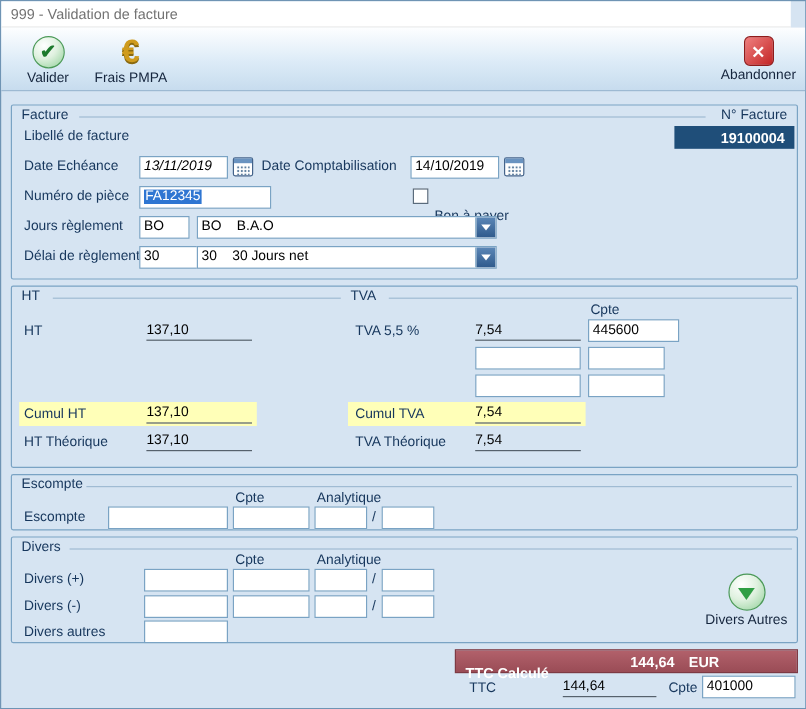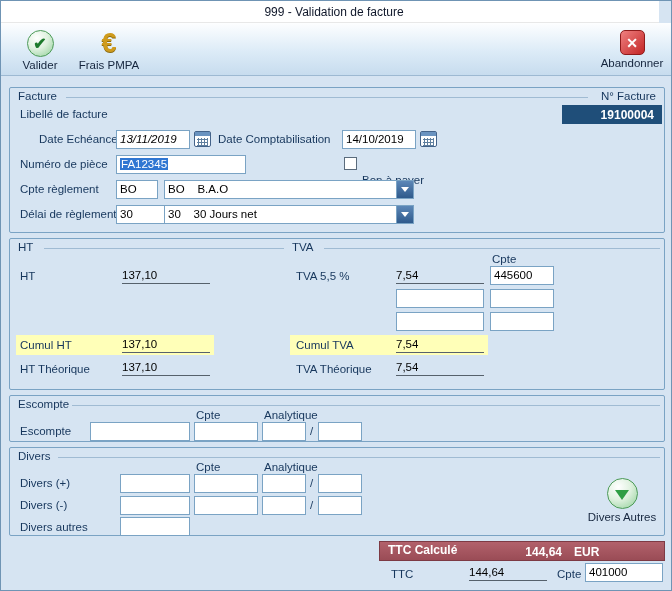--- a/index.html
+++ b/index.html
@@ -5,23 +5,22 @@
   * { box-sizing: border-box; margin:0; padding:0; }
   body { background:#9aa7b4; font-family:"Liberation Sans", sans-serif; }
   .window {
     position:relative; width:672px; height:591px; overflow:hidden;
     background:#d6e4f2; border:1px solid #6f94b4;
     font-family:"Liberation Sans", sans-serif;
   }
   .titlebar {
     position:absolute; left:0; top:0; right:12px; height:22px;
     background:#ffffff; display:flex; align-items:center;
-    padding-left:8px; font-size:12px; color:#0f172a;
+    padding-left:8px; font-size:12px; color:#737373;
     border-bottom:1px solid #e8e8e8;
-    justify-content:center;
   }
   .toolbar {
     position:absolute; left:0; top:22px; right:0; height:53px;
     background:linear-gradient(#fdfeff, #dcebf7 55%, #c7dcee);
     border-bottom:1px solid #9db9d2;
   }
   .tool {
     position:absolute; top:7px; display:flex; flex-direction:column;
     align-items:center; gap:2px; font-size:11.5px; color:#15253d; cursor:default;
   }
@@ -91,21 +90,21 @@
     position:absolute; width:13px; height:13px; background:#fff; border:1px solid #5a6b7c;
   }
   .strip { position:absolute; background:#ffffb8; height:20px; }
   .strip .lbl { color:#16365c; }
   .strip .uval { background:transparent; }
   .ttcbar {
     position:absolute; left:378px; top:540px; width:286px; height:20px;
     background:linear-gradient(#b2616b,#9a4c56); border:1px solid #7d3a44;
     color:#fff; font-size:12px; font-weight:bold;
   }
-  .ttcbar .t { position:absolute; left:8px; top:1px; }
+  .ttcbar .t { position:absolute; left:8px; top:12px; }
   .ttcbar .v { position:absolute; left:98px; top:3px; width:84px; text-align:right; }
   .ttcbar .c { position:absolute; left:194px; top:3px; }
   .btn-col { position:absolute; display:flex; flex-direction:column; align-items:center; gap:2px;
     font-size:11.5px; color:#15253d; }
 </style>
 </head>
 <body>
 
 <div class="window">
 
@@ -131,33 +130,33 @@
   </div>
 
   <div class="gbox" style="left:8px;top:86px;width:656px;height:146px;">
     <span class="gtitle" style="left:8px;top:2px;">Facture</span>
     <div class="gline" style="left:56px;right:76px;"></div>
     <span class="gtitle" style="right:8px;top:2px;">N° Facture</span>
     <div class="badge" style="left:552px;top:17px;width:100px;">19100004</div>
 
     <span class="lbl" style="left:10px;top:20px;">Libellé de facture</span>
 
-    <span class="lbl" style="left:10px;top:45px;margin-left:19px;">Date Echéance</span>
+    <span class="lbl" style="left:10px;top:45px;">Date Echéance</span>
     <div class="inp" style="left:106px;top:42px;width:74px;font-style:italic;">13/11/2019</div>
     <span class="cal" style="left:184px;top:43px;"></span>
     <span class="lbl" style="left:208px;top:45px;">Date Comptabilisation</span>
     <div class="inp" style="left:332px;top:42px;width:74px;">14/10/2019</div>
     <span class="cal" style="left:410px;top:43px;"></span>
 
     <span class="lbl" style="left:10px;top:70px;">Numéro de pièce</span>
-    <div class="inp" style="left:106px;top:67px;width:130px;"><span class="sel">FA12345</span></div>
+    <div class="inp" style="left:106px;top:67px;width:110px;"><span class="sel">FA12345</span></div>
     <span class="checkbox" style="left:334px;top:69px;"></span>
     <span class="lbl" style="left:352px;top:86px;text-align:right;">Bon à payer</span>
 
-    <span class="lbl" style="left:10px;top:95px;">Cpte règlement</span>
+    <span class="lbl" style="left:10px;top:95px;">Jours règlement</span>
     <div class="inp" style="left:106px;top:92px;width:42px;">BO</div>
     <div class="combo" style="left:154px;top:92px;width:250px;"><span>BO    B.A.O</span><span class="arrow"></span></div>
 
     <span class="lbl" style="left:10px;top:120px;">Délai de règlement</span>
     <div class="inp" style="left:106px;top:117px;width:57px;">30</div>
     <div class="combo" style="left:154px;top:117px;width:250px;"><span>30    30 Jours net</span><span class="arrow"></span></div>
   </div>
 
   <div class="gbox" style="left:8px;top:237px;width:656px;height:152px;">
     <span class="gtitle" style="left:8px;top:2px;">HT</span>
@@ -165,21 +164,21 @@
     <span class="gtitle" style="left:282px;top:2px;">TVA</span>
     <div class="gline" style="left:314px;right:4px;"></div>
 
     <span class="lbl" style="left:482px;top:14px;">Cpte</span>
 
     <span class="lbl" style="left:10px;top:31px;">HT</span>
     <div class="uval" style="left:112px;top:28px;width:88px;">137,10</div>
 
     <span class="lbl" style="left:286px;top:31px;">TVA 5,5 %</span>
     <div class="uval" style="left:386px;top:28px;width:88px;">7,54</div>
-    <div class="inp" style="left:480px;top:27px;width:64px;">445600</div>
+    <div class="inp" style="left:480px;top:27px;width:76px;">445600</div>
 
     <div class="inp" style="left:386px;top:50px;width:88px;"></div>
     <div class="inp" style="left:480px;top:50px;width:64px;"></div>
     <div class="inp" style="left:386px;top:73px;width:88px;"></div>
     <div class="inp" style="left:480px;top:73px;width:64px;"></div>
 
     <div class="strip" style="left:6px;top:96px;width:198px;">
       <span class="lbl" style="left:4px;top:4px;">Cumul HT</span>
       <div class="uval" style="left:106px;top:1px;width:88px;">137,10</div>
     </div>

